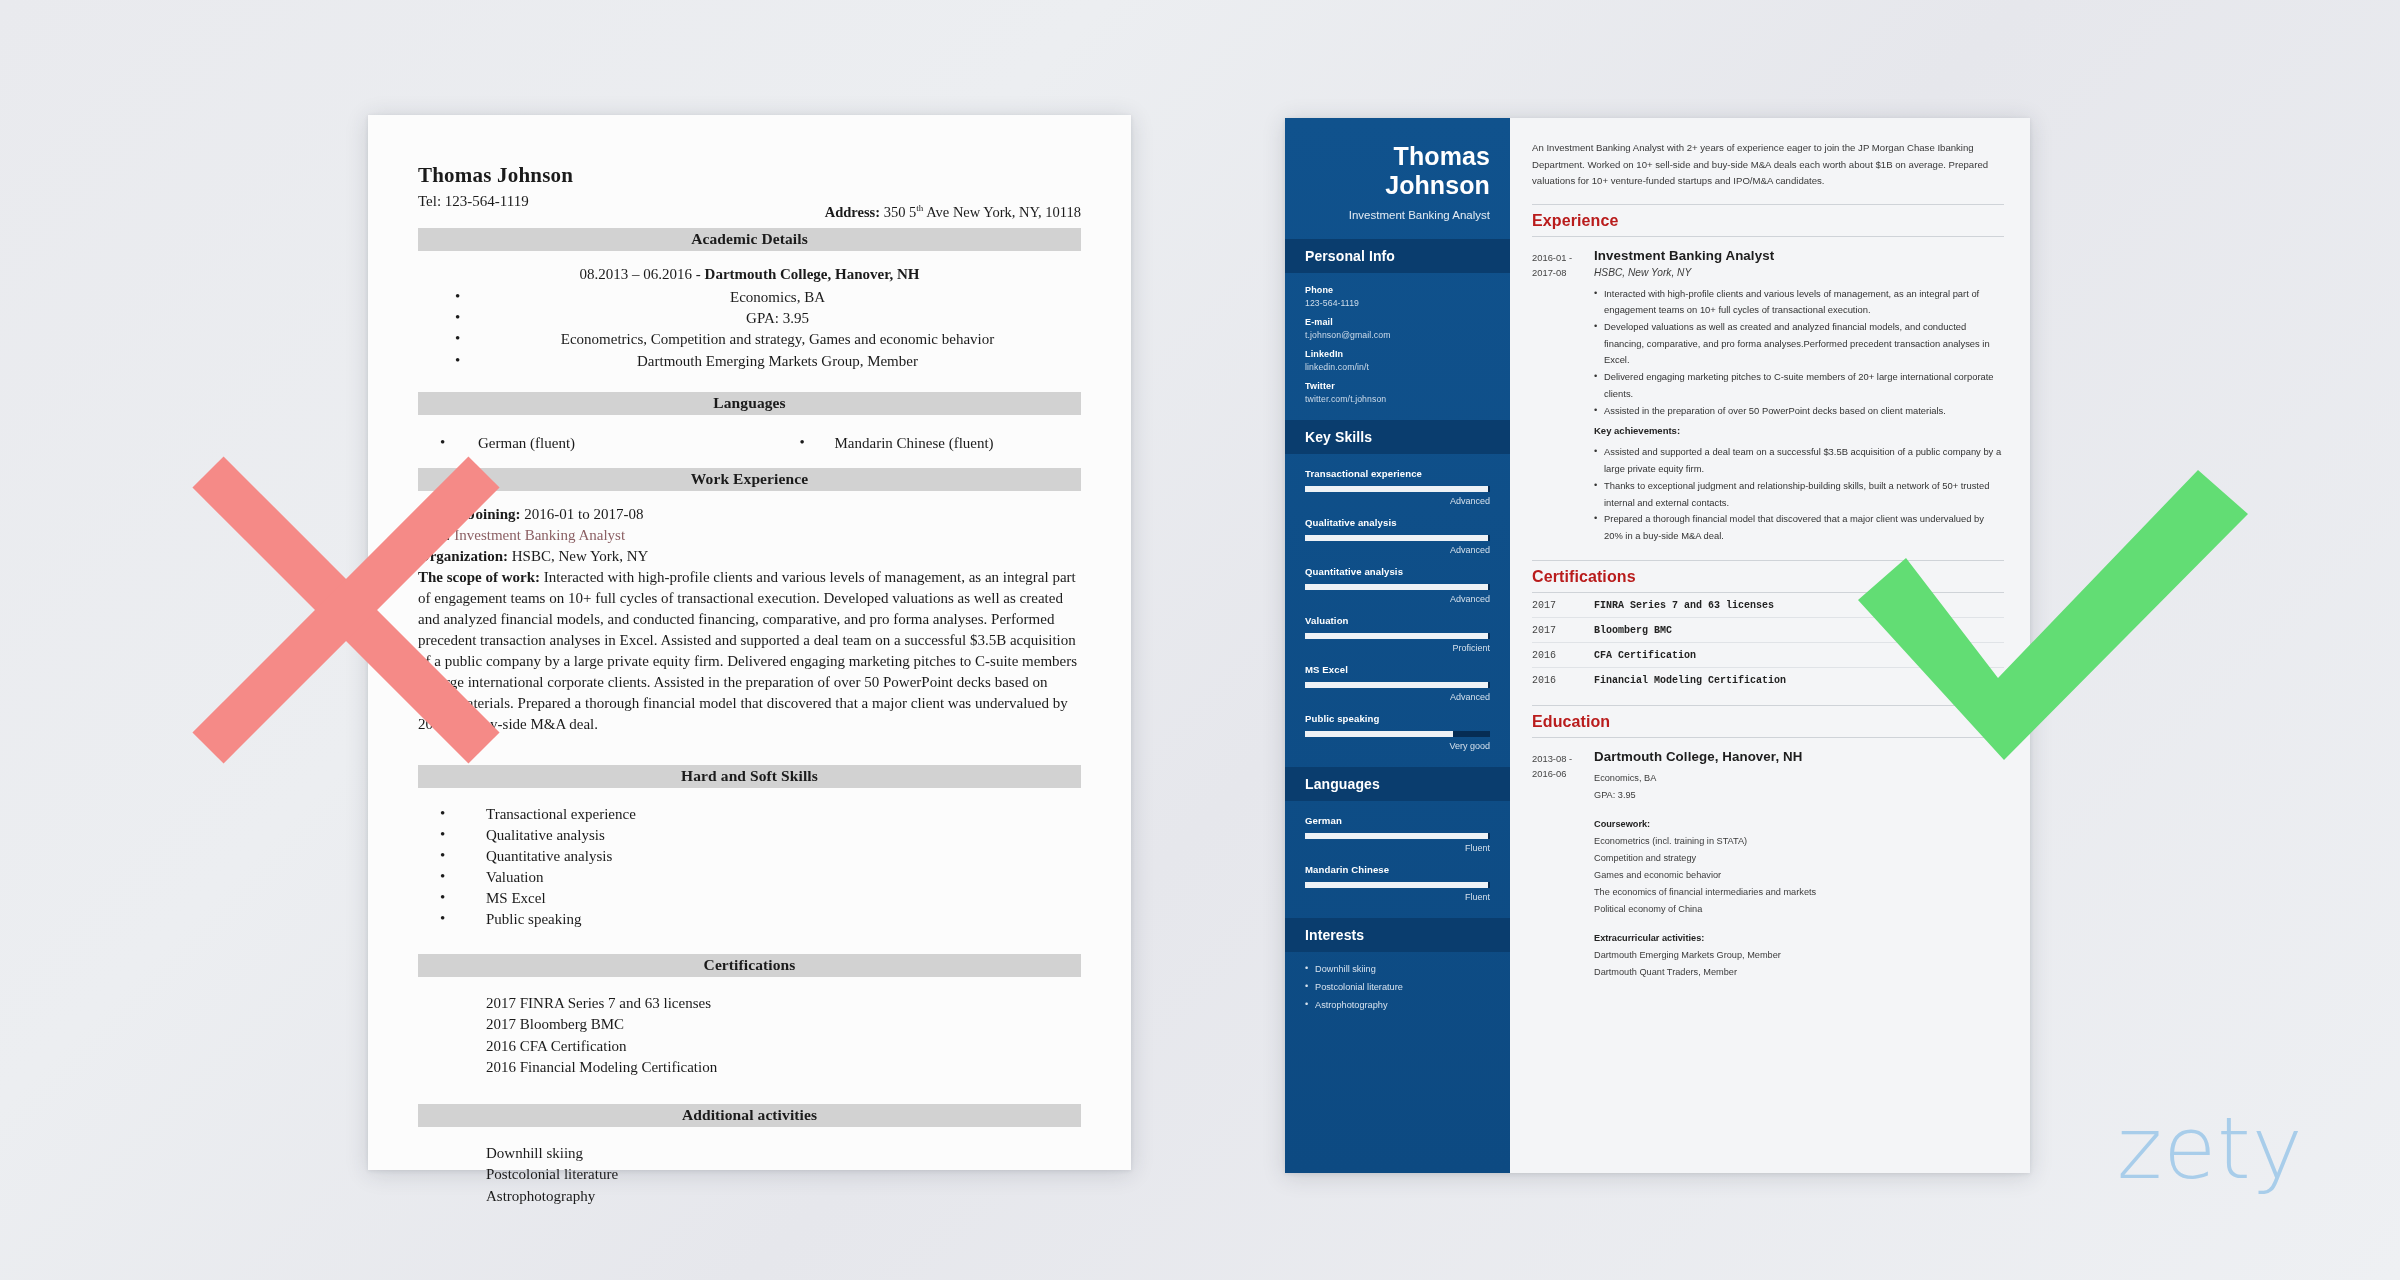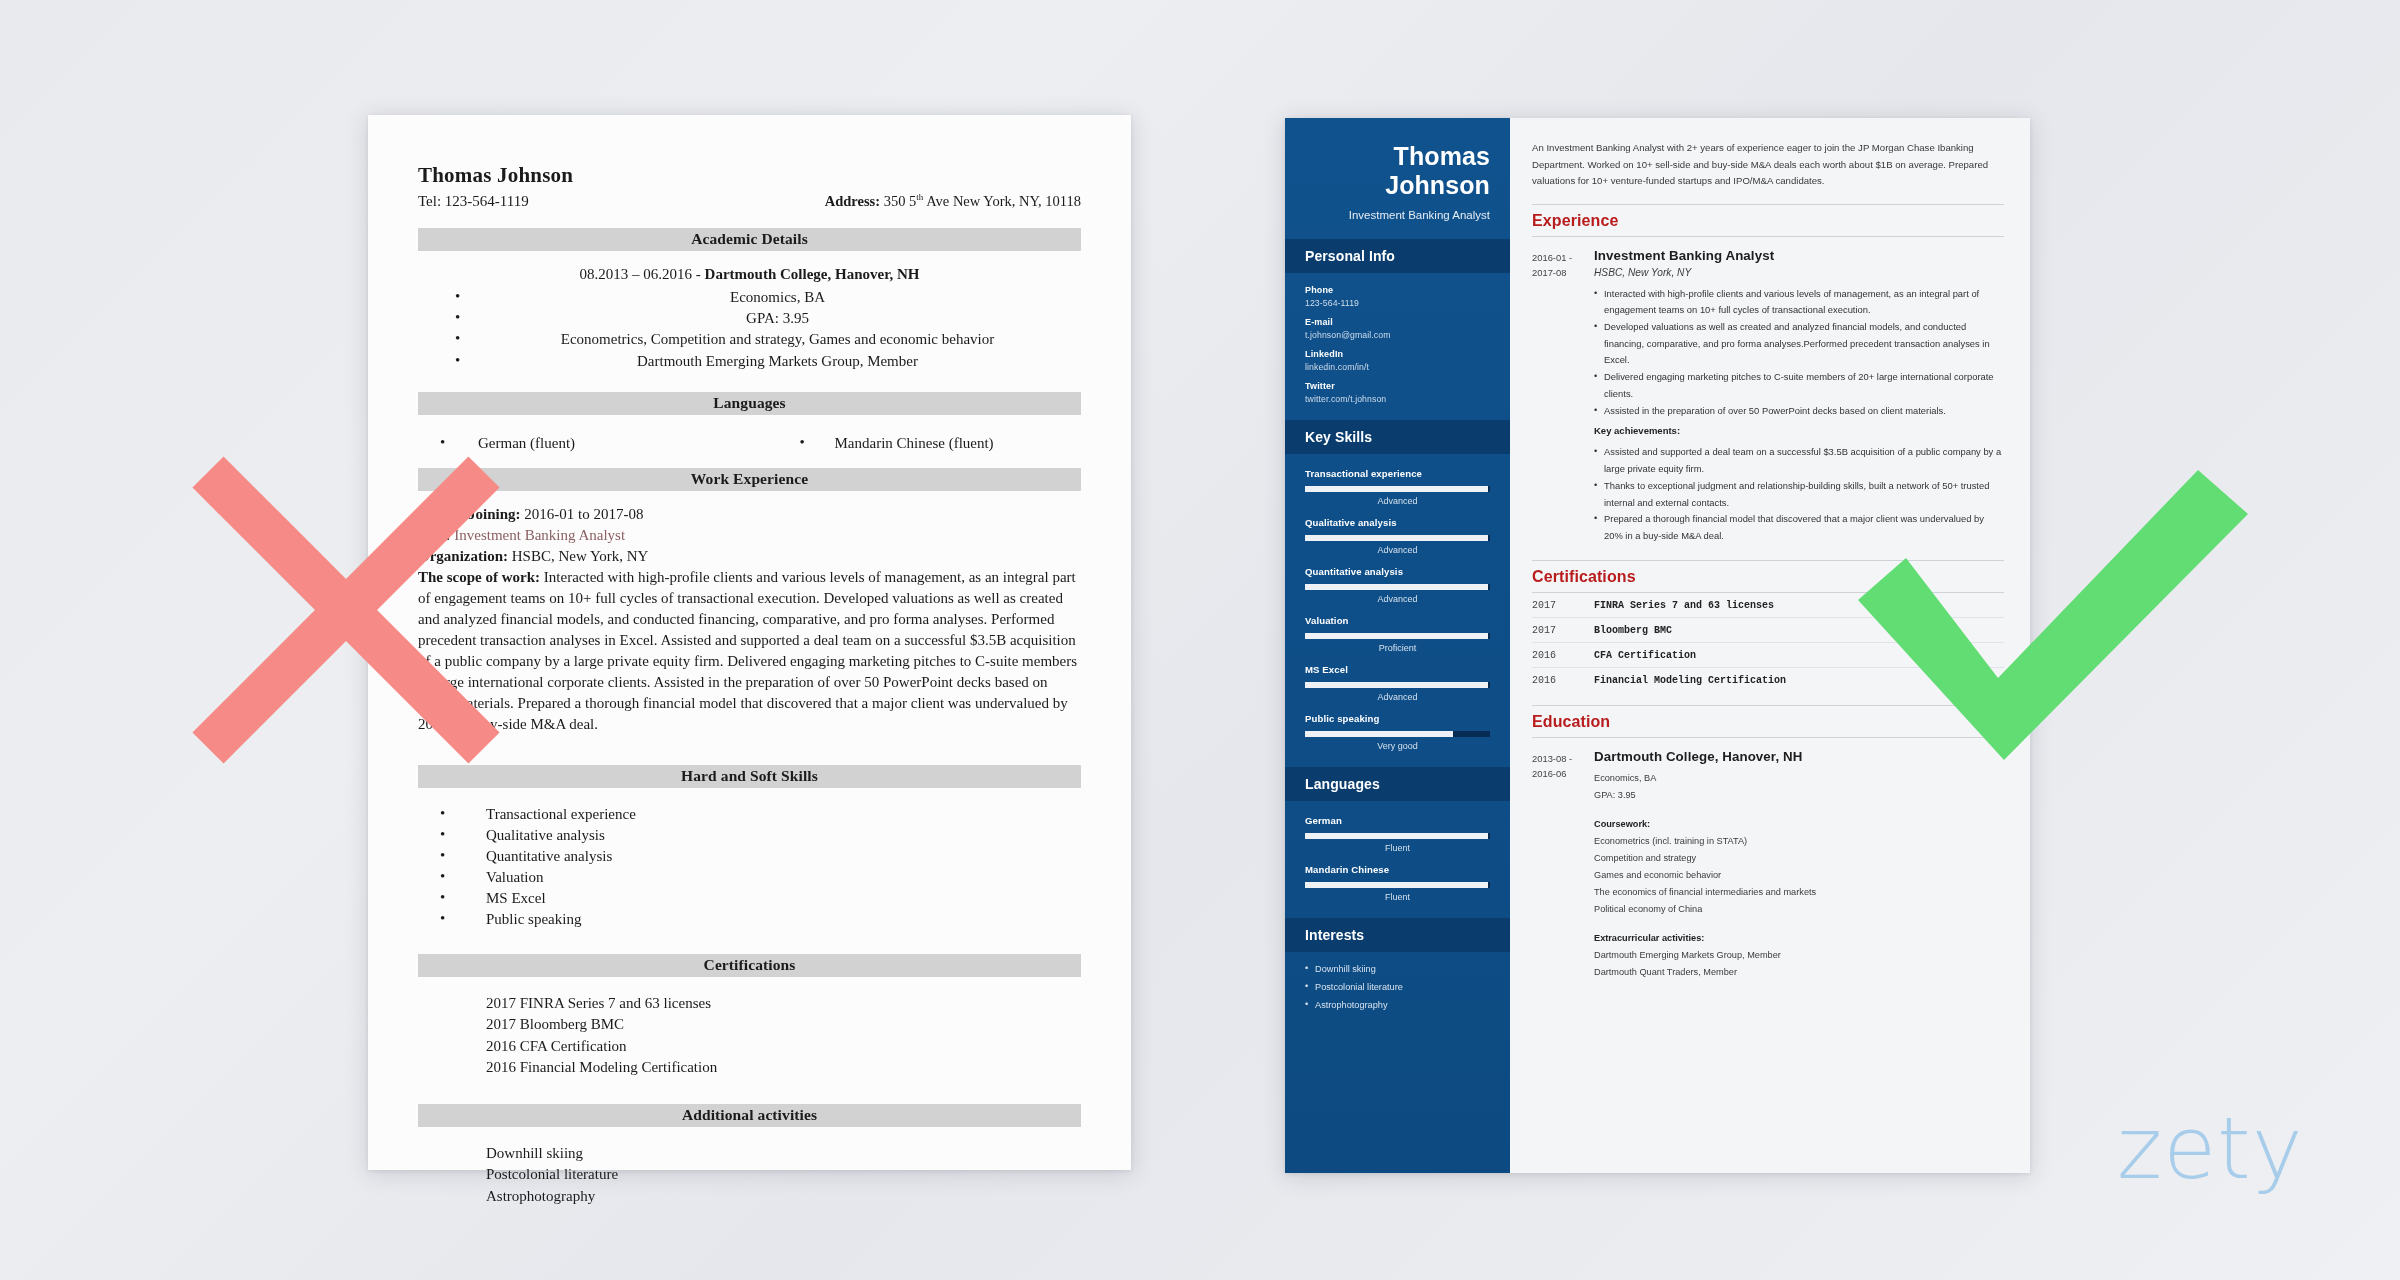--- a/index.html
+++ b/index.html
@@ -42,21 +42,21 @@
     margin-bottom: 4px;
   }
   #bad-resume .contact-row {
     position: relative;
     font-size: 15px;
     line-height: 1.32;
   }
   #bad-resume .addr {
     position: absolute;
     right: 0;
-    top: 0;
+    top: 11px;
     font-size: 14.5px;
     white-space: nowrap;
   }
   #bad-resume .addr b { font-weight: bold; }
   #bad-resume .addr sup { font-size: 9px; vertical-align: super; }
 
   .bar-head {
     background: #d2d2d2;
     text-align: center;
     font-weight: bold;
@@ -171,21 +171,21 @@
     overflow: hidden;
   }
   #good-resume .side .track > i {
     display: block;
     height: 100%;
     background: #eef2f6;
   }
   #good-resume .side .sk-level {
     font-size: 9px;
     color: #d4e0ec;
-    text-align: center;
+    text-align: right;
     margin-top: 4px;
   }
   #good-resume .side .ints { padding: 10px 20px 20px 20px; }
   #good-resume .side .ints div {
     font-size: 9.2px;
     color: #d7e2ee;
     position: relative;
     padding-left: 10px;
     margin-top: 8px;
   }

